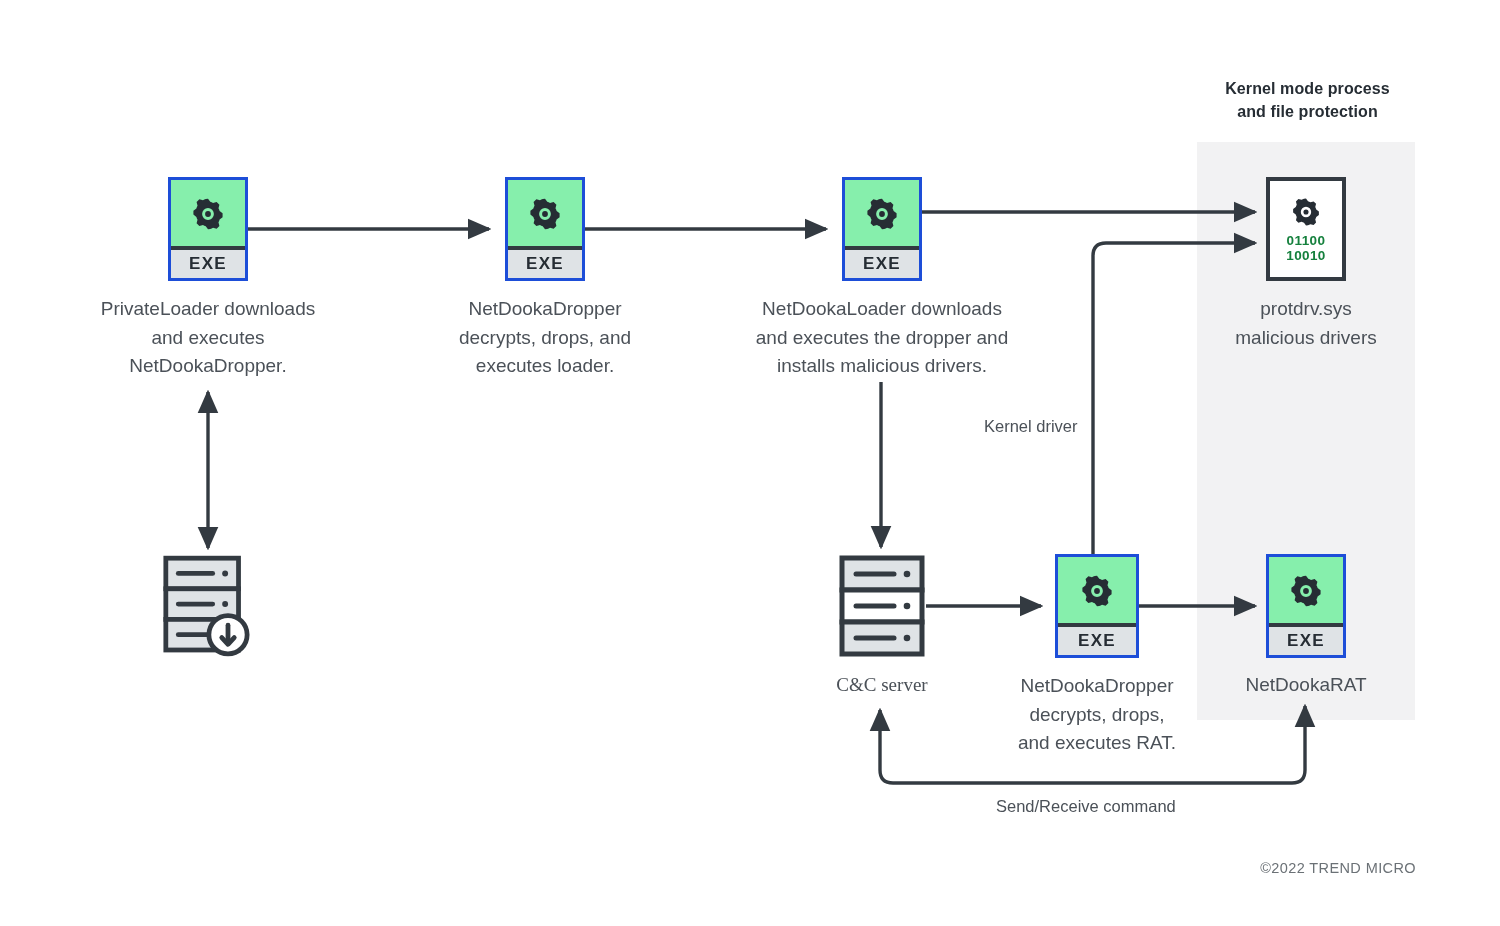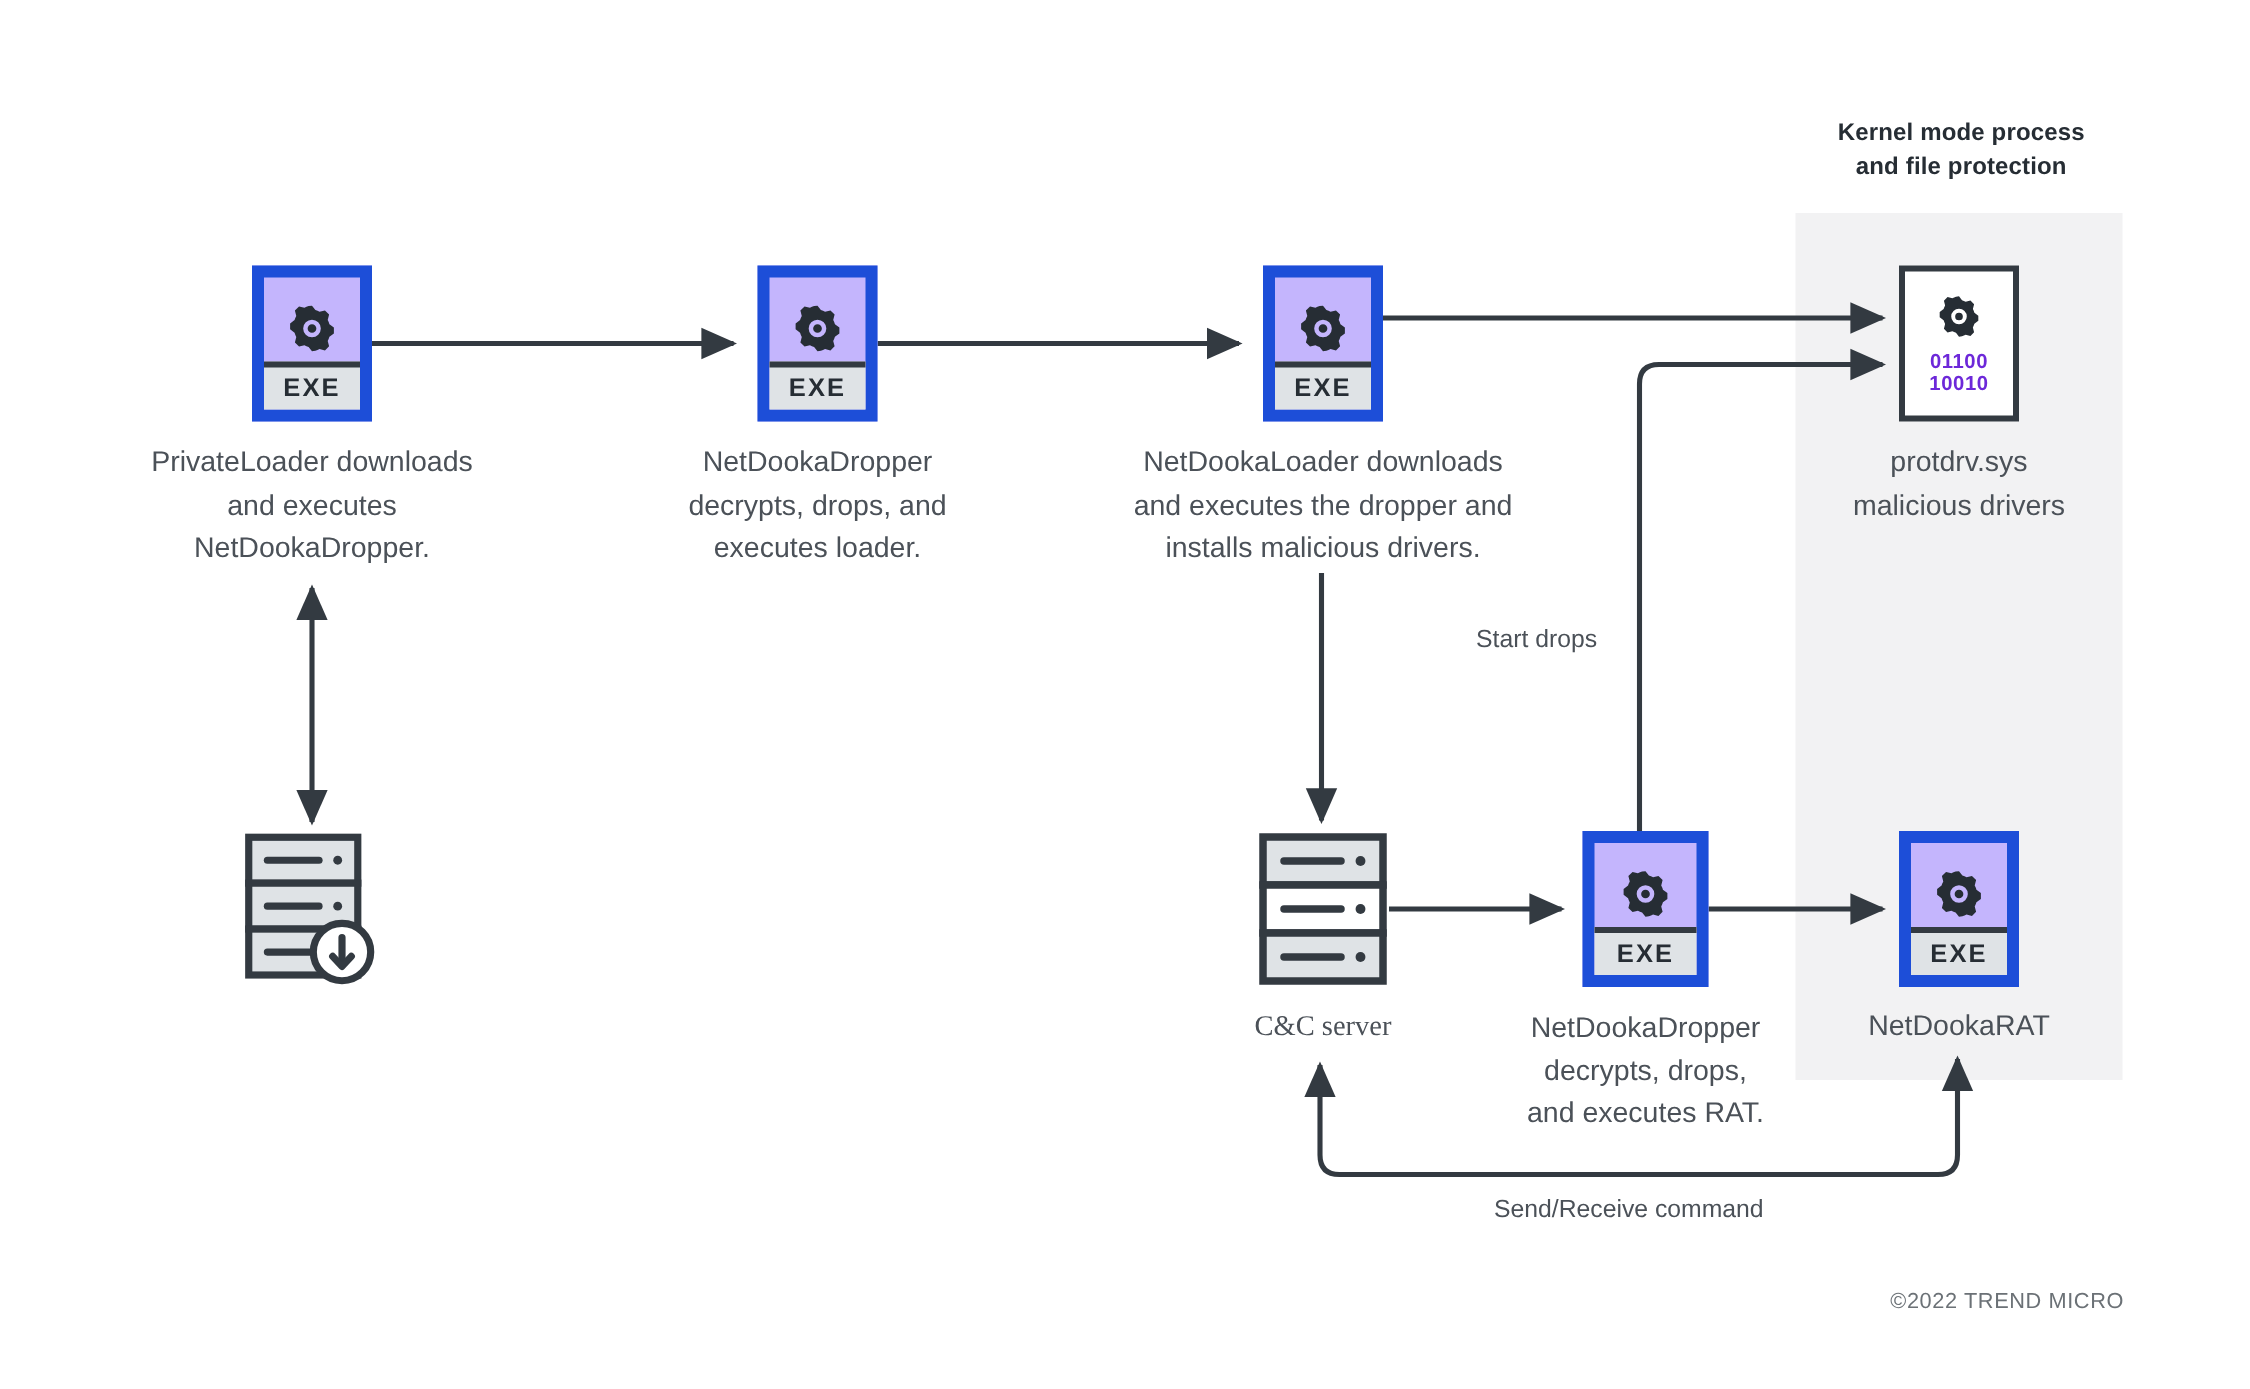--- a/index.html
+++ b/index.html
@@ -25,21 +25,21 @@
   .node{position:absolute;}
   .node .caption{
     position:absolute;left:50%;transform:translateX(-50%);
     text-align:center;font-size:19px;line-height:1.5;color:#4b5158;
     white-space:nowrap;
   }
 
   
   .exe-box{
     position:absolute;width:80px;height:104px;
-    border:8px solid #1d4ed8;background:#c4b5fd;box-sizing:border-box;
+    border:3px solid #1d4ed8;background:#86efac;box-sizing:border-box;
   }
   .exe-box .gear-slot{
     position:absolute;left:0;right:0;top:0;height:68px;
     display:flex;align-items:center;justify-content:center;
   }
   .exe-box .exe-label{
     position:absolute;left:0;right:0;bottom:0;height:28px;
     background:#dfe3e6;border-top:4px solid #333a41;
     display:flex;align-items:center;justify-content:center;
     font-size:17px;font-weight:bold;letter-spacing:1.4px;color:#262d34;
@@ -48,21 +48,21 @@
 
   
   .drv-box{
     position:absolute;width:80px;height:104px;
     border:4px solid #333a41;background:#ffffff;box-sizing:border-box;
     display:flex;flex-direction:column;align-items:center;justify-content:center;
   }
   .drv-box .gear-slot{margin-top:2px;}
   .drv-box .bits{
     font-family:"Liberation Sans","DejaVu Sans",sans-serif;
-    font-size:13.5px;font-weight:bold;line-height:1.08;color:#6d28d9;
+    font-size:13.5px;font-weight:bold;line-height:1.08;color:#15803d;
     letter-spacing:.4px;text-align:center;margin-top:3px;
   }
 
   
   .server-icon{position:absolute;width:88px;height:104px;}
 
   
   .connectors{position:absolute;left:0;top:0;width:1500px;height:926px;
               pointer-events:none;}
   .edge-label{
@@ -106,21 +106,21 @@
       <line x1="926" y1="606" x2="1041" y2="606" marker-end="url(#ah)"></line>
 
       <line x1="1139" y1="606" x2="1255" y2="606" marker-end="url(#ah)"></line>
 
       <path d="M1093,556 L1093,256 Q1093,243 1106,243 L1255,243" marker-end="url(#ah)"></path>
 
       <path d="M1305,706 L1305,770 Q1305,783 1292,783 L893,783 Q880,783 880,770 L880,710" marker-start="url(#ah)" marker-end="url(#ah)"></path>
     </g>
   </svg>
 
-  <div class="edge-label" style="left:984px;top:417px;">Start drops</div>
+  <div class="edge-label" style="left:984px;top:417px;">Kernel driver</div>
   <div class="edge-label" style="left:996px;top:797px;">Send/Receive command</div>
 
   <div class="node" style="left:168px;top:177px;width:80px;height:104px;">
     <div class="exe-box">
       <div class="gear-slot">
         <svg width="34" height="34" viewBox="0 0 48 48" aria-hidden="true">
           <path fill="#262d34" d="M24 2.5l3.2 4.2a18 18 0 013.9 1.6l5.1-1.3 3.9 3.9-1.3 5.1a18 18 0 011.6 3.9l4.2 3.2v5.5l-4.2 3.2a18 18 0 01-1.6 3.9l1.3 5.1-3.9 3.9-5.1-1.3a18 18 0 01-3.9 1.6L24 45.5l-3.2-4.2a18 18 0 01-3.9-1.6l-5.1 1.3-3.9-3.9 1.3-5.1a18 18 0 01-1.6-3.9L3.4 24.8v-5.5l4.2-3.2a18 18 0 011.6-3.9L7.9 7.1l3.9-3.9 5.1 1.3a18 18 0 013.9-1.6L24 2.5zm0 13.2a8.3 8.3 0 100 16.6 8.3 8.3 0 000-16.6zm0 4.2a4.1 4.1 0 110 8.2 4.1 4.1 0 010-8.2z"></path>
         </svg>
       </div>
       <div class="exe-label">EXE</div>

